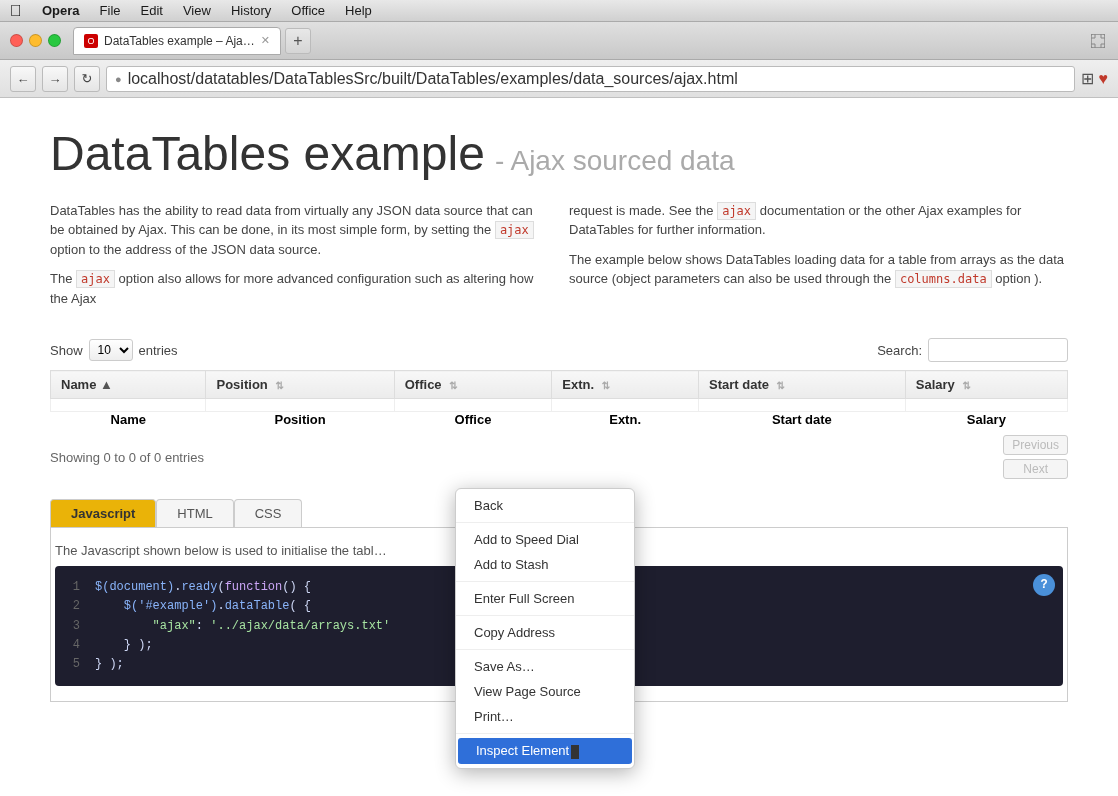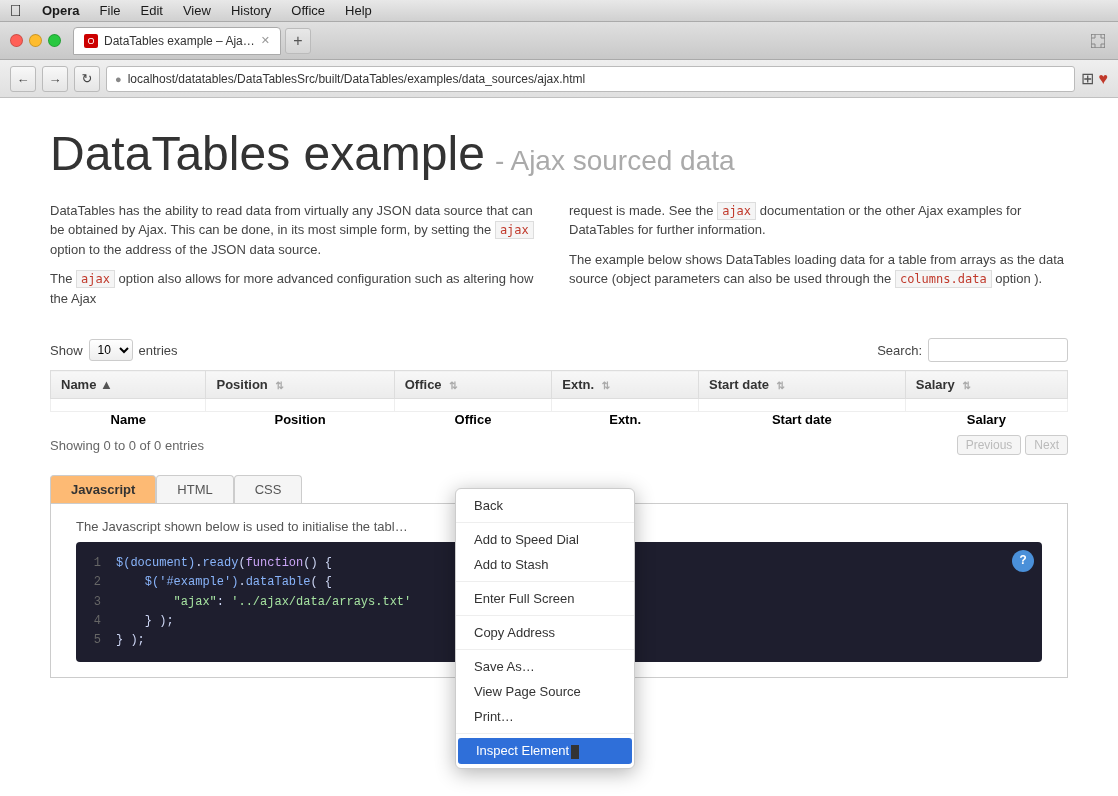--- a/index.html
+++ b/index.html
@@ -102,21 +102,21 @@
       border-radius: 3px;
       background: white;
       display: flex;
       align-items: center;
       padding: 0 8px;
       font-size: 12px;
       color: #333;
       gap: 6px;
     }
     .address-bar .lock-icon { color: #888; font-size: 11px; }
-    .address-text { flex: 1; font-size: 12px; color: #333; }
+    .address-text { flex: 1; font-size: 16px; color: #333; }
     .nav-right { display: flex; gap: 4px; align-items: center; }
     .grid-icon { font-size: 16px; color: #555; cursor: pointer; }
 
     
     .page-content {
       flex: 1;
       background: white;
       overflow: hidden;
       padding: 30px 50px;
       position: relative;
@@ -201,21 +201,21 @@
     .datatable tbody tr:nth-child(even) { background: #f9f9f9; }
 
     .table-footer {
       display: flex;
       align-items: center;
       justify-content: space-between;
       margin-top: 8px;
       font-size: 13px;
       color: #666;
     }
-    .pagination-btns { display: flex; gap: 4px; }
+    .pagination-btns { display: flex; gap: 4px; flex-direction: column; }
     .pag-btn {
       padding: 2px 8px;
       border: 1px solid #ccc;
       border-radius: 3px;
       background: #f5f5f5;
       font-size: 12px;
       color: #444;
       cursor: pointer;
     }
     .pag-btn.disabled { color: #bbb; }
@@ -226,31 +226,31 @@
       padding: 6px 20px;
       border: 1px solid #ccc;
       border-bottom: none;
       background: #f5f5f5;
       font-size: 13px;
       color: #555;
       cursor: pointer;
       border-radius: 4px 4px 0 0;
     }
     .code-tab.active {
-      background: #fdba74;
+      background: #eab308;
       color: #333;
       font-weight: 600;
       border-color: #ccc;
       position: relative;
       z-index: 1;
     }
     .code-area {
       border: 1px solid #ccc;
       background: white;
-      padding: 15px 25px;
+      padding: 15px 4px;
       font-size: 13px;
       color: #555;
     }
     .code-intro { margin-bottom: 8px; }
     .code-block {
       background: #1e1e2e;
       border-radius: 4px;
       padding: 12px 15px;
       font-family: 'Courier New', monospace;
       font-size: 12px;

